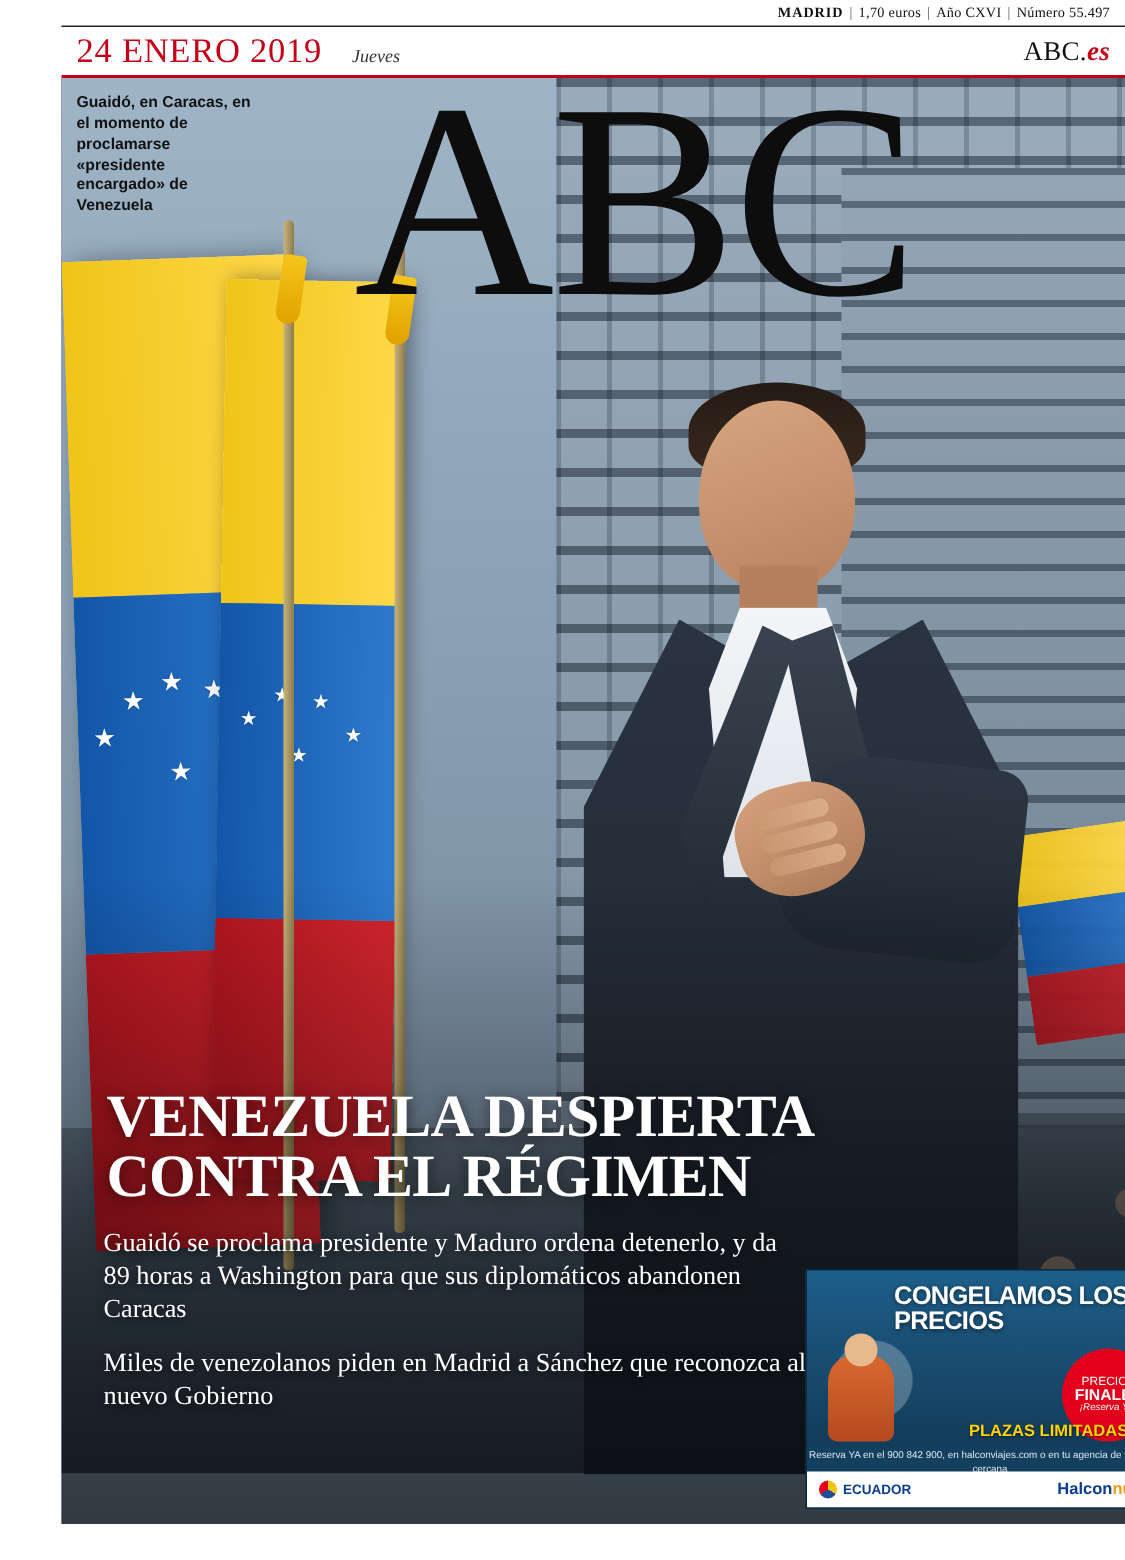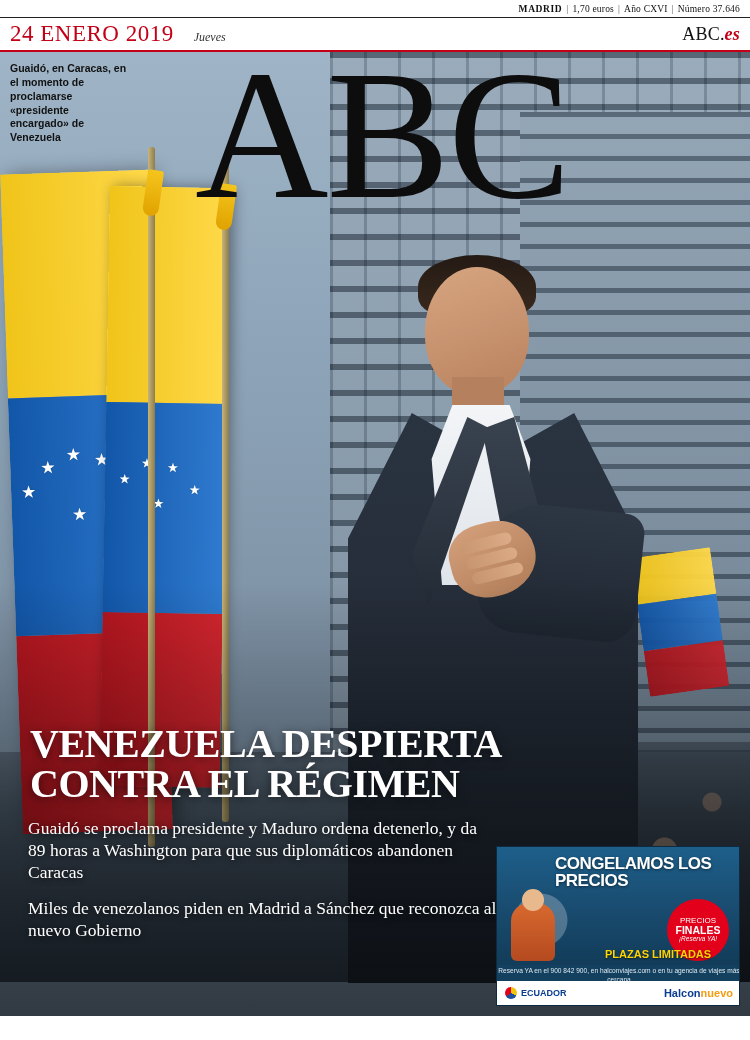--- a/index.html
+++ b/index.html
@@ -2,21 +2,21 @@
 <html><head>
 <meta charset="utf-8">
 <style>
   * { box-sizing: border-box; margin: 0; padding: 0; }
   body {
     width: 750px; height: 1040px;
     background: #ffffff;
     font-family: "Liberation Serif", serif;
     overflow: hidden;
   }
-  .page { position: relative; width: 750px; height: 1040px; background: #fff; }
+  .page { position: relative; width: 750px; height: 1040px; background: #fff; padding-left: 41px; }
 
   
   .topstrip {
     height: 18px;
     border-bottom: 1px solid #222;
     display: flex;
     align-items: center;
     justify-content: flex-end;
     padding-right: 10px;
     font-family: "Liberation Serif", serif;
@@ -357,21 +357,21 @@
 
 <div class="page">
 
   <div class="topstrip">
     <span class="city">MADRID</span>
     <span class="sep">|</span>
     <span>1,70 euros</span>
     <span class="sep">|</span>
     <span>Año CXVI</span>
     <span class="sep">|</span>
-    <span>Número 37.646</span>
+    <span>Número 55.497</span>
   </div>
 
   <div class="mastline">
     <div class="dateblock">
       <span class="date">24 ENERO 2019</span>
       <span class="weekday">Jueves</span>
     </div>
     <div class="siteurl">
       <span>ABC.</span><span class="es">es</span>
     </div>

